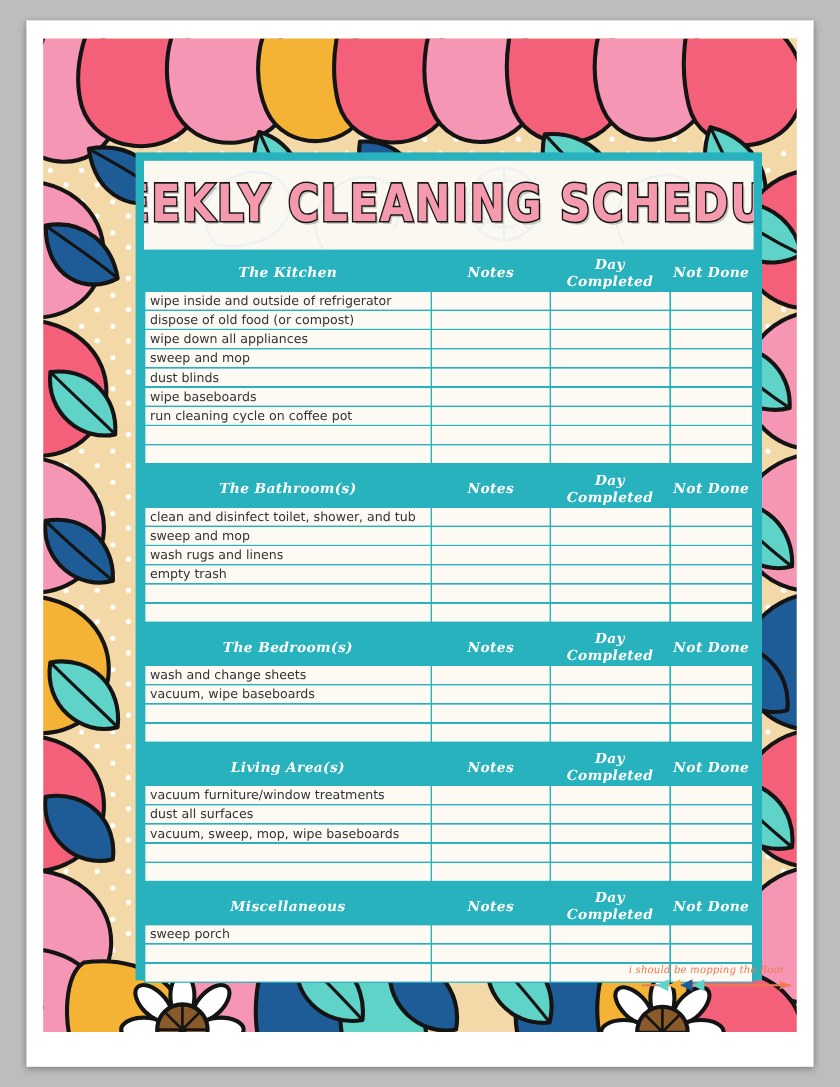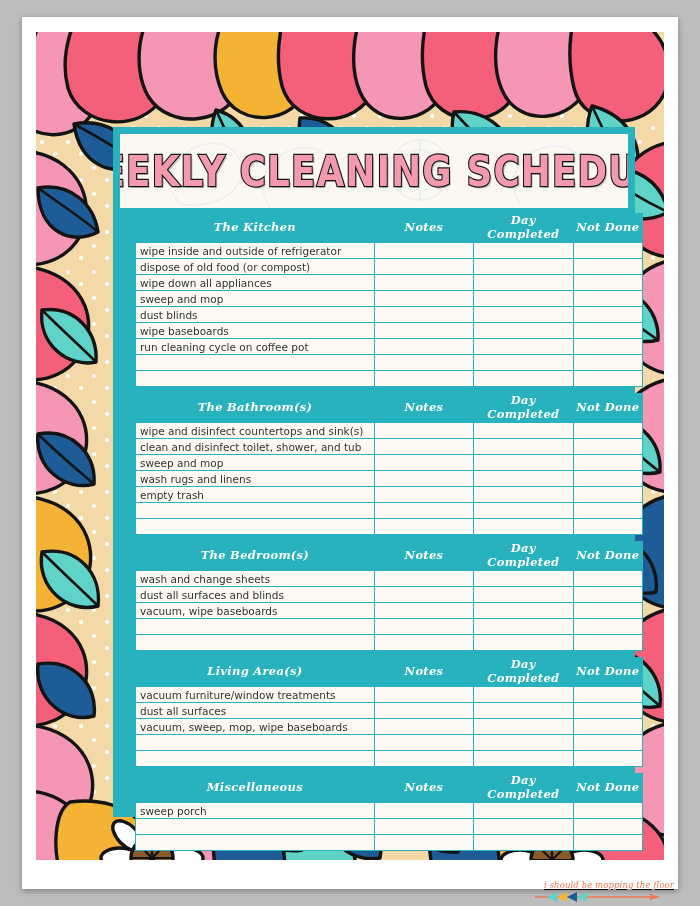--- a/index.html
+++ b/index.html
@@ -58,21 +58,20 @@
     text-shadow:2px 2px 0 rgba(0,0,0,.20);
     white-space:nowrap;
     transform:scaleY(1.22) scaleX(1.02);
   }
 
   
   .section-table{
     width:100%;
     border-collapse:collapse;
     table-layout:fixed;
-    margin-left:15px;
   }
   .section-block{ margin-top:6px; }
   .section-block:first-of-type{ margin-top:5px; }
 
   .section-table col.c-task { width:47.1%; }
   .section-table col.c-notes{ width:19.6%; }
   .section-table col.c-day  { width:19.6%; }
   .section-table col.c-not  { width:13.7%; }
 
   .hdr td{
@@ -97,22 +96,22 @@
     color:#333333;
     font-family:"DejaVu Sans", sans-serif;
     line-height:14px;
     white-space:nowrap;
     overflow:hidden;
   }
   .row td.cell-blank{ padding:0; }
 
   
   #logo-block{
-    position:absolute; right:26px; top:880px;
-    width:150px; text-align:right;text-decoration:underline;
+    position:absolute; right:26px; top:804px;
+    width:150px; text-align:left;
   }
   #logo-text{
     font-family:"DejaVu Serif", serif;
     font-style:italic;
     font-size:8.5px;
     color:#f07a52;
     letter-spacing:.1px;
     white-space:nowrap;
   }
   #logo-arrow{ display:block; margin:1px auto 0; }
@@ -343,26 +342,20 @@
               <col class="c-not">
             </colgroup>
             <tbody>
               <tr class="hdr">
                 <td>The Bathroom(s)</td>
                 <td>Notes</td>
                 <td>Day Completed</td>
                 <td>Not Done</td>
               </tr>
               <tr class="row">
-                <td>wipe and disinfect countertops and sink(s)</td>
-                <td class="cell-blank"></td>
-                <td class="cell-blank"></td>
-                <td class="cell-blank"></td>
-              </tr>
-              <tr class="row">
                 <td>clean and disinfect toilet, shower, and tub</td>
                 <td class="cell-blank"></td>
                 <td class="cell-blank"></td>
                 <td class="cell-blank"></td>
               </tr>
               <tr class="row">
                 <td>sweep and mop</td>
                 <td class="cell-blank"></td>
                 <td class="cell-blank"></td>
                 <td class="cell-blank"></td>
@@ -409,26 +402,20 @@
                 <td>Day Completed</td>
                 <td>Not Done</td>
               </tr>
               <tr class="row">
                 <td>wash and change sheets</td>
                 <td class="cell-blank"></td>
                 <td class="cell-blank"></td>
                 <td class="cell-blank"></td>
               </tr>
               <tr class="row">
-                <td>dust all surfaces and blinds</td>
-                <td class="cell-blank"></td>
-                <td class="cell-blank"></td>
-                <td class="cell-blank"></td>
-              </tr>
-              <tr class="row">
                 <td>vacuum, wipe baseboards</td>
                 <td class="cell-blank"></td>
                 <td class="cell-blank"></td>
                 <td class="cell-blank"></td>
               </tr>
               <tr class="row">
                 <td class="cell-blank"></td>
                 <td class="cell-blank"></td>
                 <td class="cell-blank"></td>
                 <td class="cell-blank"></td>

